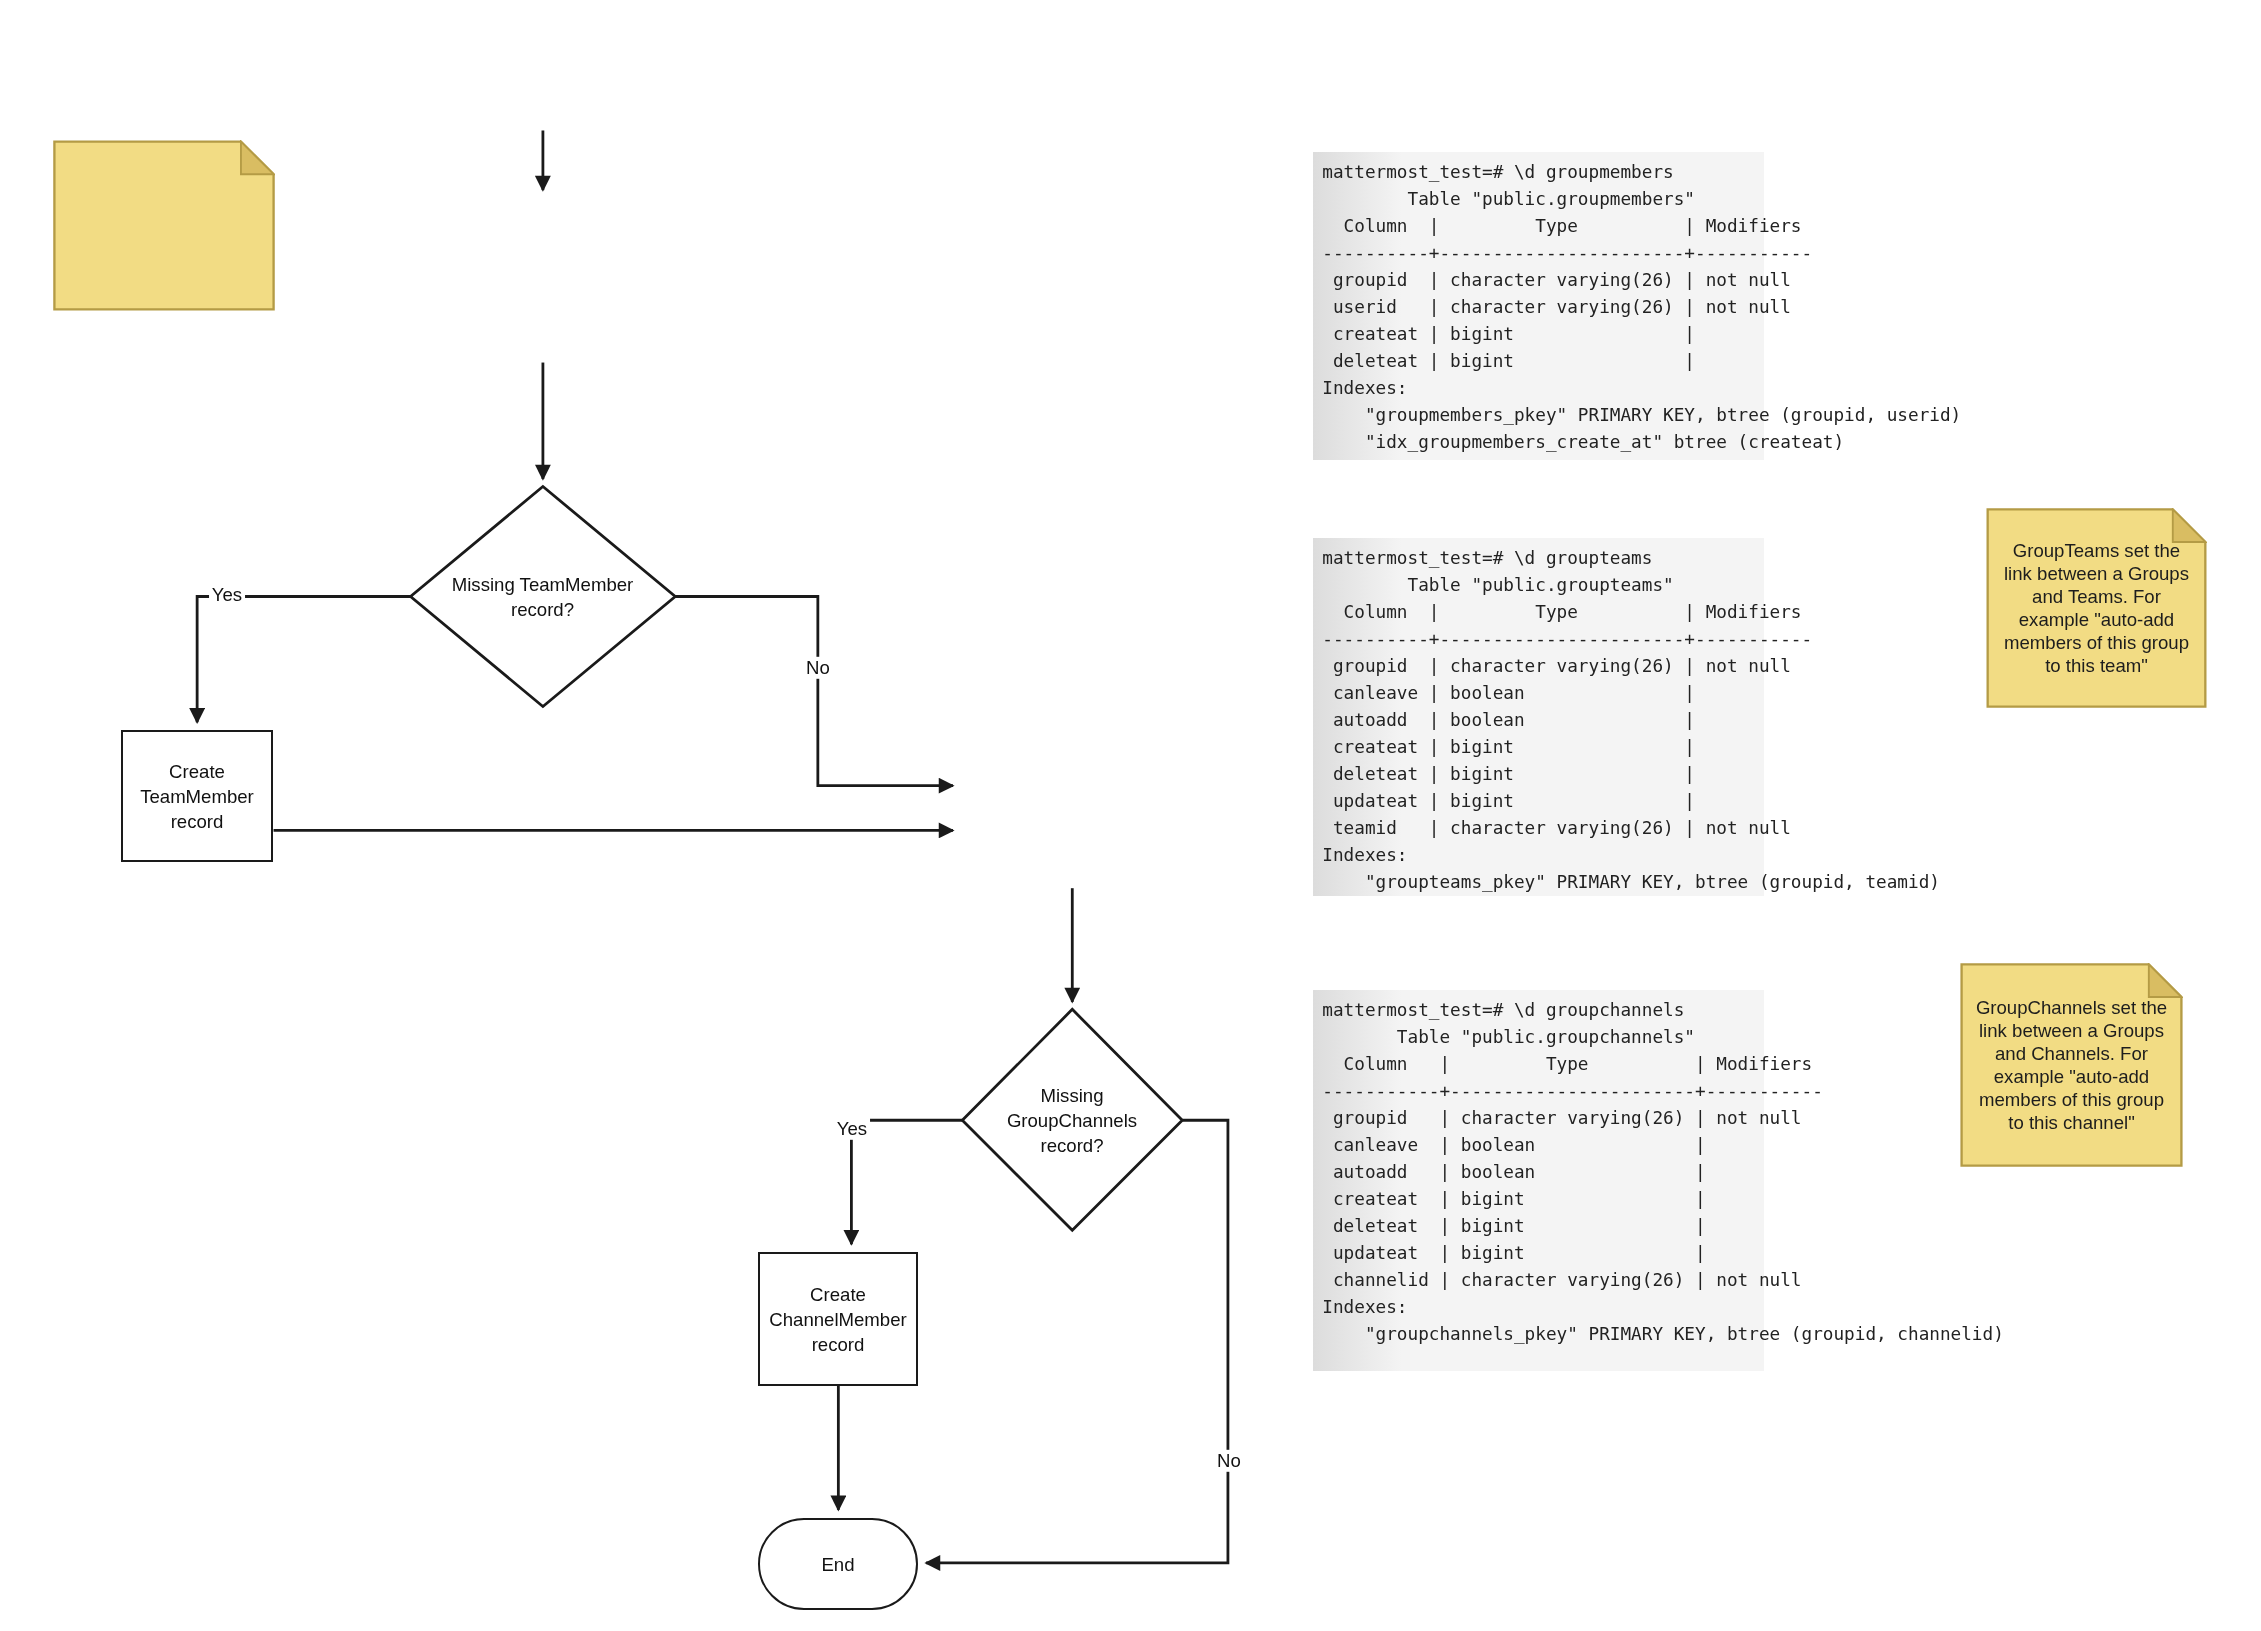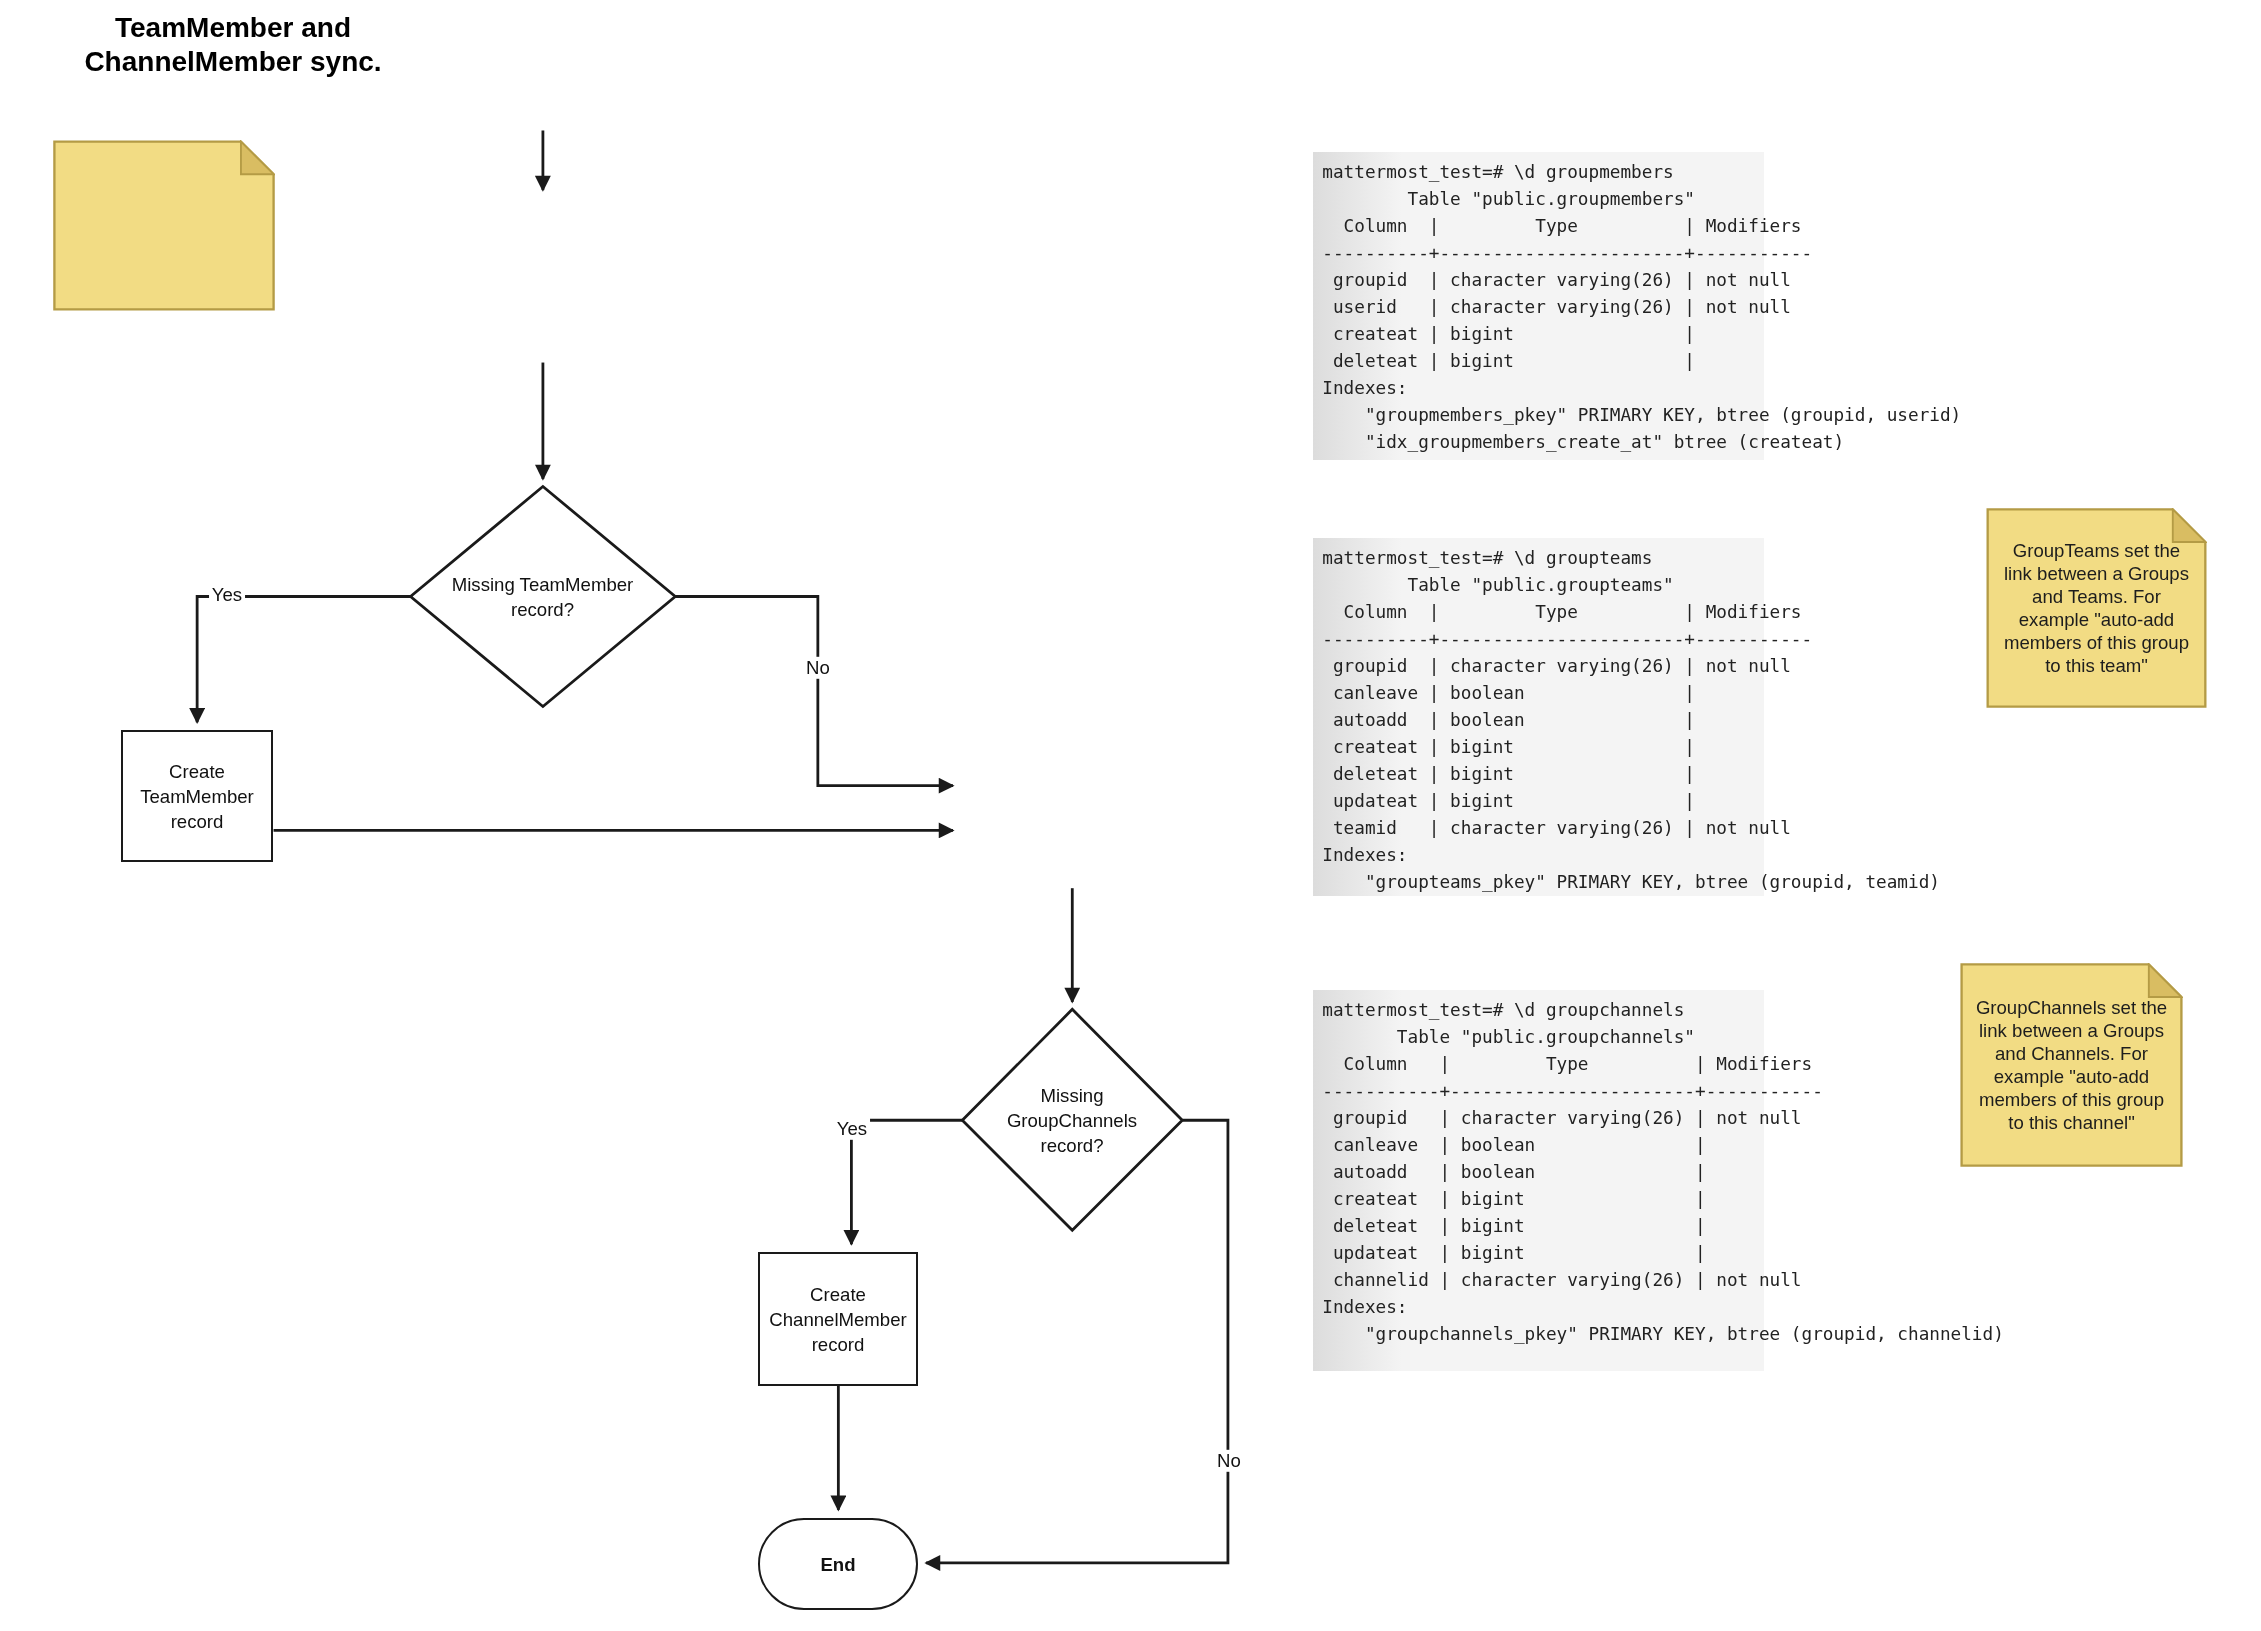--- a/index.html
+++ b/index.html
@@ -42,21 +42,21 @@
     display:flex;align-items:center;justify-content:center;text-align:center;
     font-size:18.6px;line-height:25px;color:#111;background:#fff;
     border:2.8px solid #1a1a1a;box-sizing:border-box;
   }
   .terminal{border-radius:47px;}
   .n-start{left:455px;top:42px;width:179px;height:89px;}
   .n-p1{left:408px;top:198px;width:268px;height:165px;}
   .n-create-team{left:121px;top:730px;width:152px;height:132px;}
   .n-p2{left:962px;top:685px;width:220px;height:203px;}
   .n-create-channel{left:758px;top:1252px;width:160px;height:134px;}
-  .n-end{left:758px;top:1518px;width:160px;height:92px;font-weight:bold;}
+  .n-end{left:758px;top:1518px;width:160px;height:92px;}
 
   
   .diamond-text{
     display:flex;align-items:center;justify-content:center;text-align:center;
     font-size:18.6px;line-height:25px;color:#111;
   }
   .d1-text{left:410px;top:487px;width:265px;height:220px;}
   .d2-text{left:962px;top:1010px;width:220px;height:221px;}
 
   
@@ -69,22 +69,20 @@
   .lbl-yes2{left:852px;top:1129px;}
   .lbl-no2{left:1229px;top:1461px;}
 
   .connector-layer{left:0;top:0;pointer-events:none;}
 </style>
 </head>
 <body>
 
 <div id="canvas">
 
-  <div class="abs title pre-line">TeamMember and
-ChannelMember sync.</div>
 
   <div class="abs note note-ldap">
     <svg width="222" height="171" viewBox="0 0 238 183">
       <path d="M1.5,1.5 L201.5,1.5 L236.5,36.5 L236.5,181.5 L1.5,181.5 Z" fill="#f2dc84" stroke="#b49b45" stroke-width="2.5"></path>
       <path d="M201.5,1.5 L236.5,36.5 L201.5,36.5 Z" fill="#d9bd62" stroke="#b49b45" stroke-width="2"></path>
     </svg>
   </div>
 
   <div class="abs note note-groupteams">
     <svg width="221" height="200" viewBox="0 0 237 215">

